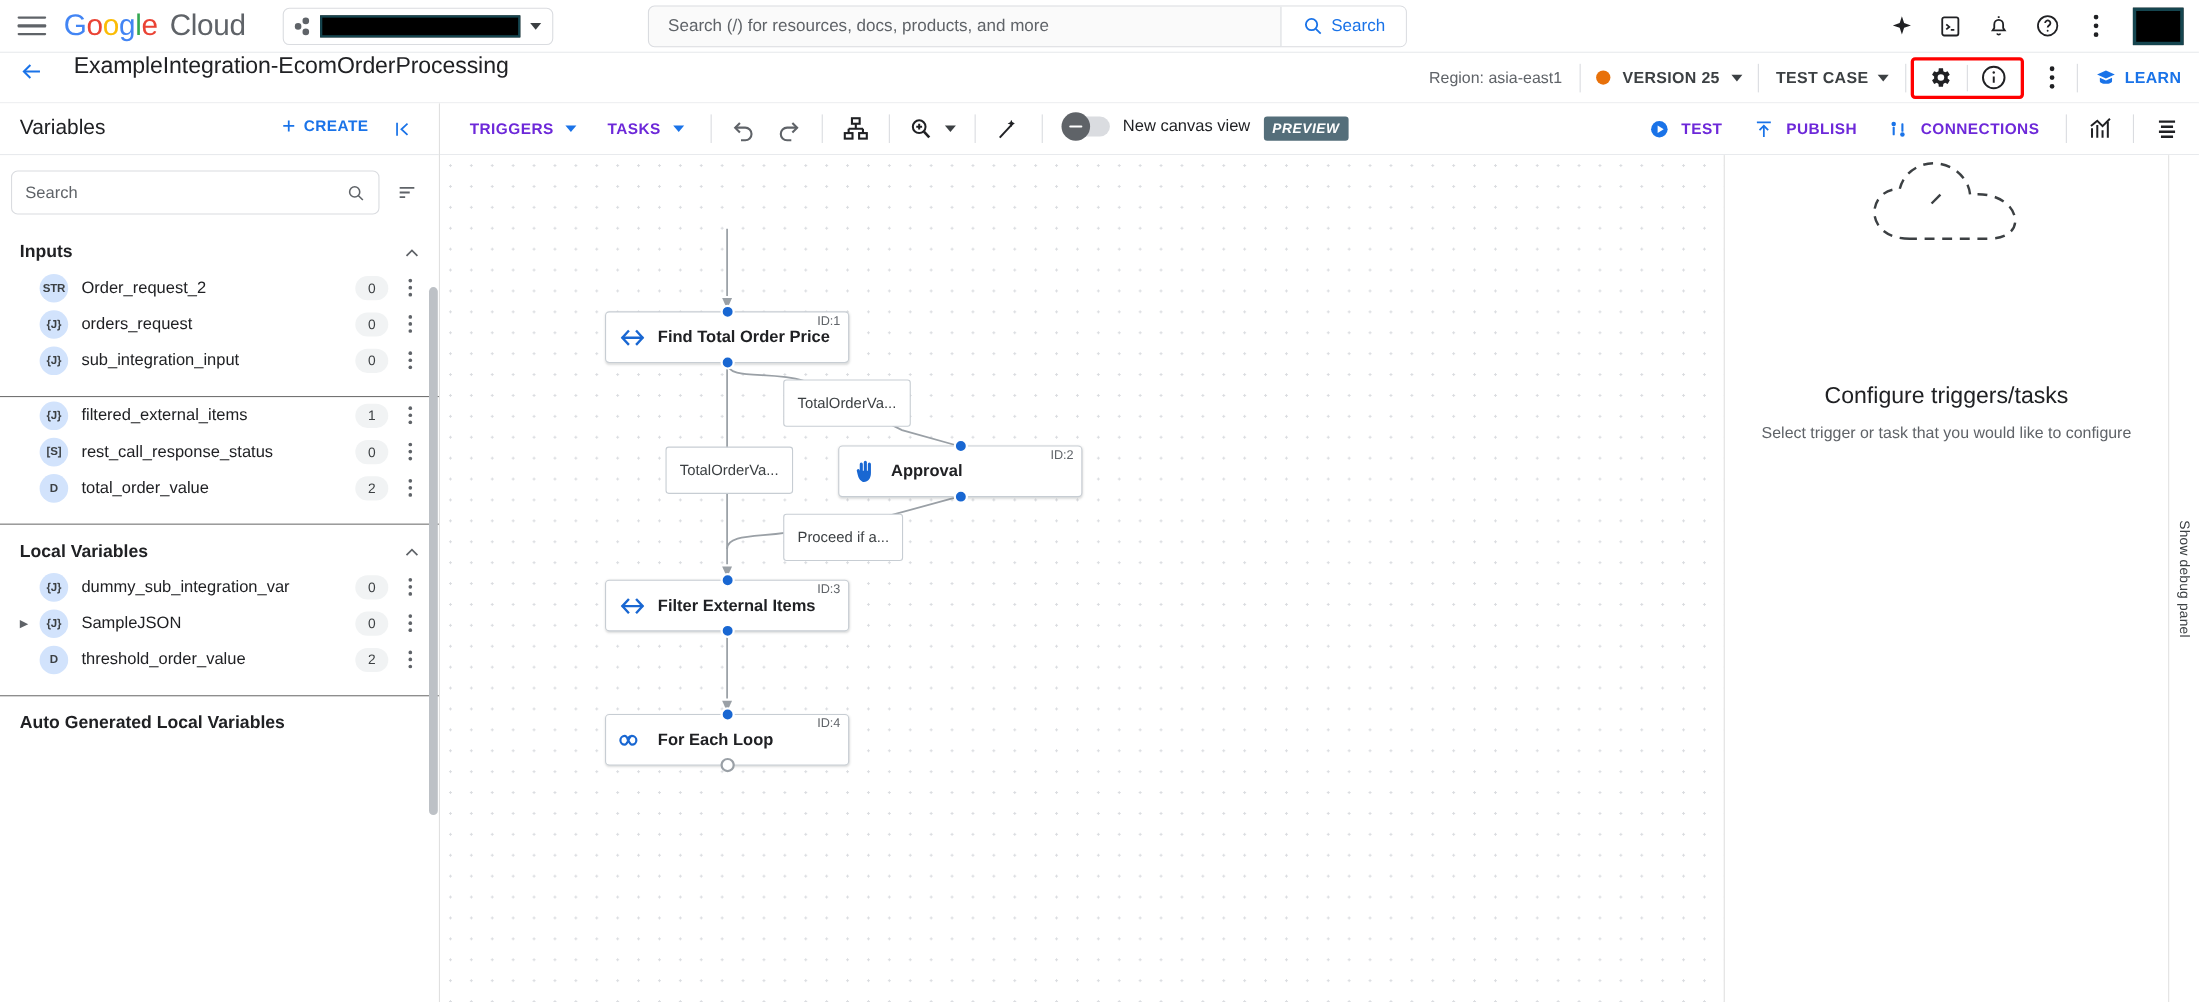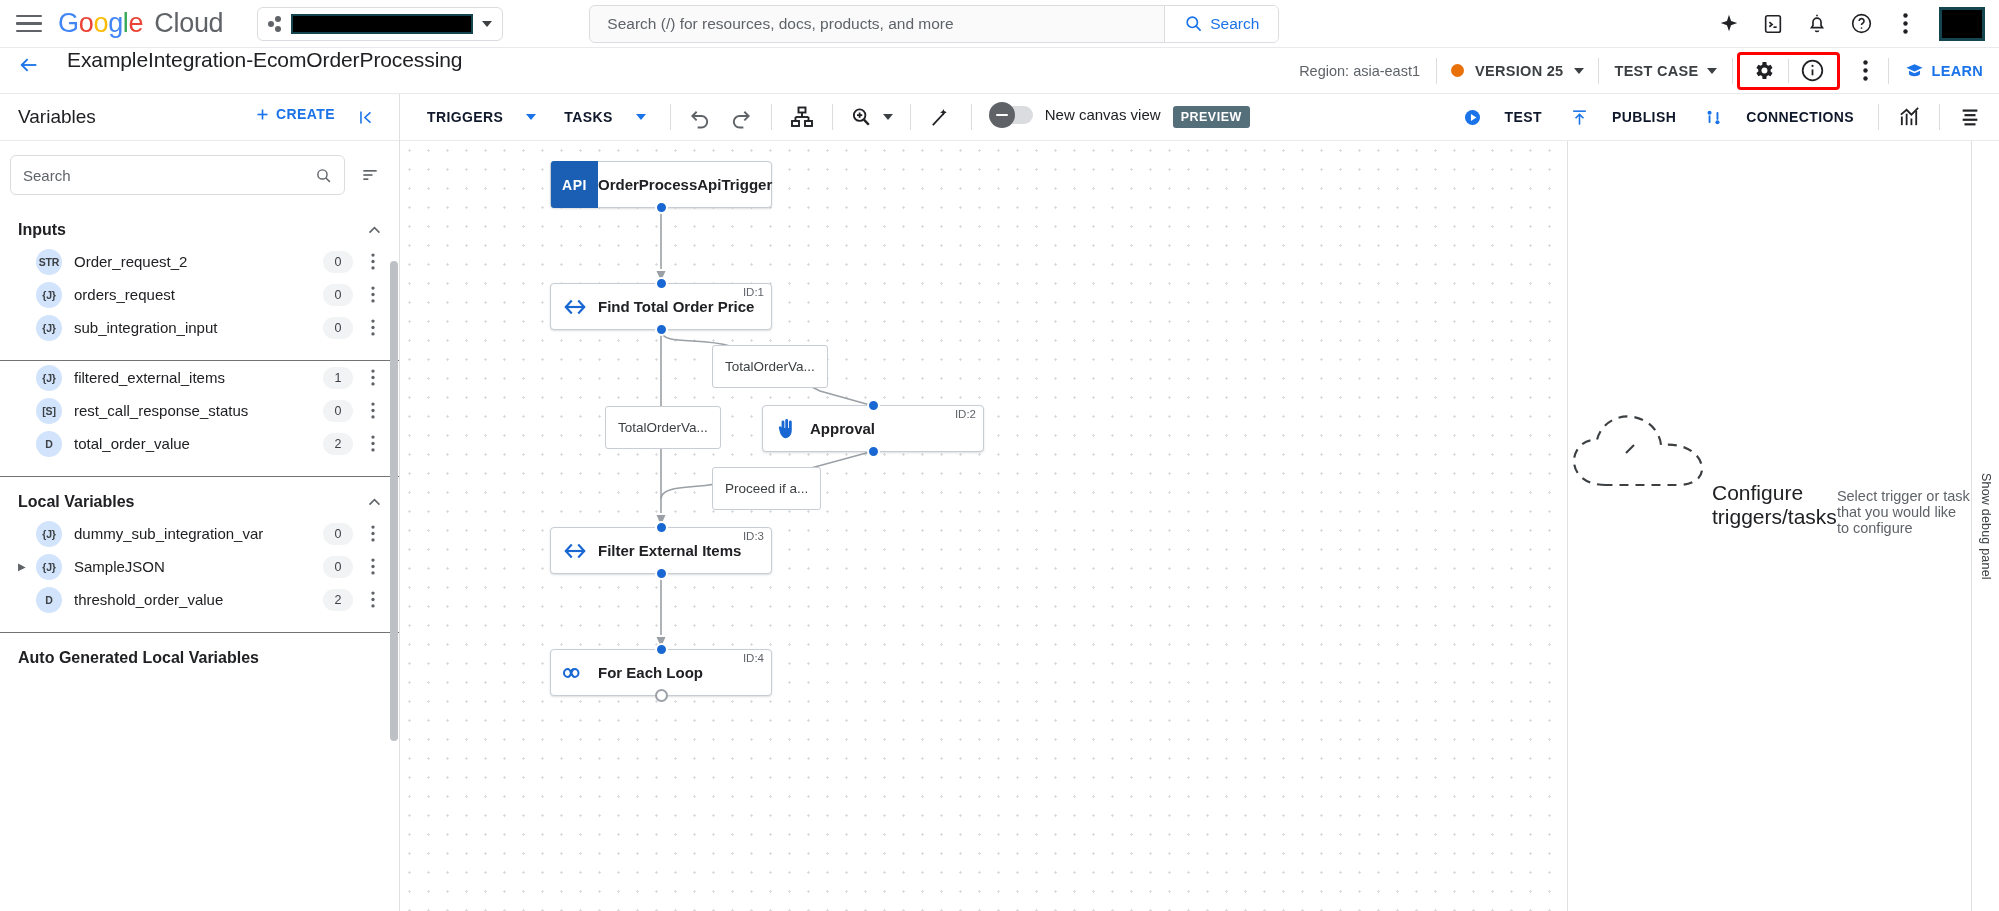--- a/index.html
+++ b/index.html
@@ -111,29 +111,29 @@
     display:flex;align-items:center;justify-content:center;font-size:10.5px;font-weight:700;flex:none;margin-right:12px;letter-spacing:-0.2px;
   }
   .vname{font-size:15px;color:#202124;}
   .vcount{margin-left:auto;width:30px;height:22px;border-radius:11px;background:#f1f3f4;color:#3c4043;font-size:12.5px;display:flex;align-items:center;justify-content:center;flex:none;}
   .vmore{width:24px;height:24px;margin-left:8px;display:flex;align-items:center;justify-content:center;color:#5f6368;cursor:pointer;flex:none;}
   .lp-scrollbar{position:absolute;right:1px;top:120px;width:8px;height:480px;background:#bdc1c6;border-radius:4px;}
 
   
   .canvasarea{flex:1;display:flex;flex-direction:column;min-width:0;}
   .ctoolbar{height:47px;min-height:47px;display:flex;align-items:center;border-bottom:1px solid #e8eaed;background:#fff;padding: 0 10px 0 14px;gap:2px;}
-  .tb-link{font-size:14px;font-weight:700;color:#0f172a;letter-spacing:0.4px;display:flex;align-items:center;gap:23px;padding:8px 13px;cursor:pointer;}
+  .tb-link{font-size:14px;font-weight:700;color:#6d28d9;letter-spacing:0.4px;display:flex;align-items:center;gap:11px;padding:8px 13px;cursor:pointer;}
   .tb-icon{width:38px;height:38px;display:flex;align-items:center;justify-content:center;cursor:pointer;color:#3c4043;border-radius:50%;}
   .tsep{width:1px;height:26px;background:#dadce0;margin:0 9px;}
   .toggle-wrap{display:flex;gap:12px;margin-left:8px;}
   .toggle{width:42px;height:18px;border-radius:9px;background:#dadce0;position:relative;cursor:pointer;}
   .toggle .knob{position:absolute;left:-2px;top:-4px;width:26px;height:26px;border-radius:50%;background:#5f6368;display:flex;align-items:center;justify-content:center;}
   .toggle .knob:after{content:"";width:12px;height:2.5px;background:#fff;border-radius:1px;}
   .ncv-label{font-size:15px;color:#202124;}
-  .preview-badge{background:#546e7a;color:#fff;font-size:12.5px;font-weight:700;letter-spacing:0.5px;padding:4px 8px;border-radius:3px;}
+  .preview-badge{background:#546e7a;color:#fff;font-size:12.5px;font-weight:700;letter-spacing:0.5px;padding:4px 8px;border-radius:3px;font-style:italic;}
   .ctb-right{margin-left:auto;display:flex;align-items:center;gap:2px;}
 
   .canvas{
     flex:1; position:relative; min-height:0; display:flex;
     background-color:#fff;
     background-image: radial-gradient(#dadce0 1.1px, transparent 1.2px);
     background-size: 19px 19px;
   }
   .flow{position:relative;flex:1;min-width:0;overflow:hidden;}
   .flow-svg{position:absolute;left:0;top:0;width:100%;height:100%;pointer-events:none;}
@@ -153,21 +153,21 @@
     position:absolute;height:43px;background:#fff;border:1px solid #c7cdd3;border-radius:3px;
     display:flex;align-items:center;padding:0 12px;font-size:13.5px;color:#3c4043;white-space:nowrap;
   }
 
   
   .cfgpanel{width:404px;min-width:404px;background:#fff;border-left:1px solid #e0e0e0;display:flex;flex-direction:column;position:relative;}
   .cfg-head{height:48px;min-height:48px;display:flex;align-items:center;padding:0 10px 0 22px;}
   .cfg-title{font-size:17.5px;color:#202124;}
   .cfg-head-right{margin-left:auto;display:flex;align-items:center;gap:4px;}
   .cfg-icon{width:34px;height:34px;display:flex;align-items:center;justify-content:center;color:#3c4043;cursor:pointer;}
-  .cfg-body{flex:1;display:flex;align-items:center;justify-content:center;padding-bottom:28px;}
+  .cfg-body{flex:1;display:flex;flex-direction:column;align-items:center;padding-bottom:28px;}
   .cloud-ph{margin-bottom:116px;}
   .cfg-empty-title{font-size:21px;color:#202124;margin-bottom:14px;}
   .cfg-empty-sub{font-size:14.5px;color:#5f6368;}
   .debug-strip{
     width:28px;min-width:28px;border-left:1px solid #e0e0e0;display:flex;align-items:center;justify-content:center;background:#fff;
   }
   .debug-strip span{
     writing-mode:vertical-rl; font-size:12.5px;color:#3c4043;letter-spacing:0.2px;white-space:nowrap;cursor:pointer;
   }
 </style>
@@ -610,25 +610,20 @@
               <path d="M261,67 L261,128"></path>
               <polygon points="261,140 256.5,130 265.5,130" fill="#9aa0a6" stroke="none"></polygon>
               <path d="M261,189 L261,372"></path>
               <polygon points="261,384 256.5,374 265.5,374" fill="#9aa0a6" stroke="none"></polygon>
               <path d="M261,189 C261,205 300,196 330,205 L420,250 L470,264"></path>
               <path d="M470,311 L400,330 L330,340 C300,349 261,342 261,358"></path>
               <path d="M261,433 L261,494"></path>
               <polygon points="261,506 256.5,496 265.5,496" fill="#9aa0a6" stroke="none"></polygon>
             </g>
           </svg>
-        <div class="node" style="left: 150px; top: 20px; width: 222px;">
-              <span class="api-badge">API</span>
-              <span class="nlabel">OrderProcessApiTrigger</span>
-              <span class="port" style="left:50%;margin-left:-6.5px;bottom:-7px"></span>
-            </div>
             <div class="node" style="left: 150px; top: 142px; width: 222px;">
               <span class="nicon">
                 <svg width="26" height="26" viewBox="0 0 24 24" fill="none" stroke="#1967d2" stroke-width="2">
                   <line x1="3" y1="12" x2="21" y2="12"></line>
                   <polyline points="9,6 3.5,12 9,18"></polyline>
                   <polyline points="15,6 20.5,12 15,18"></polyline>
                 </svg>
               </span>
               <span class="nlabel">Find Total Order Price</span>
               <span class="nid">ID:1</span>

